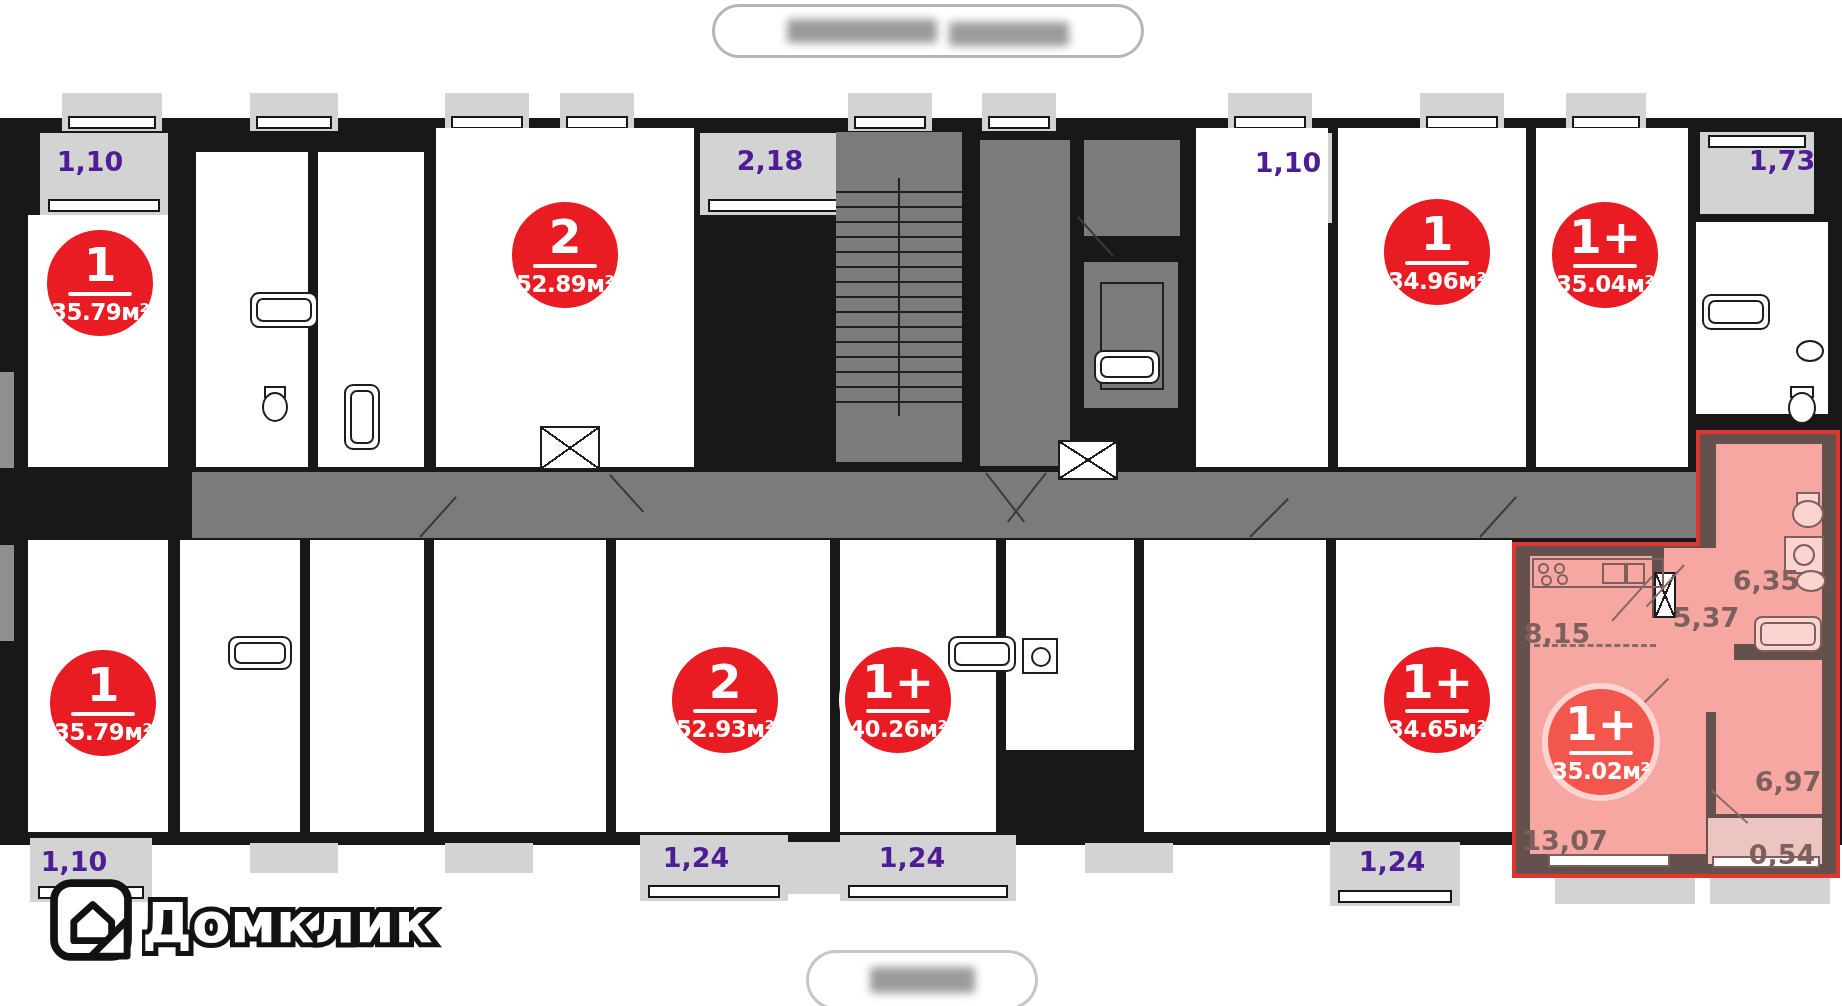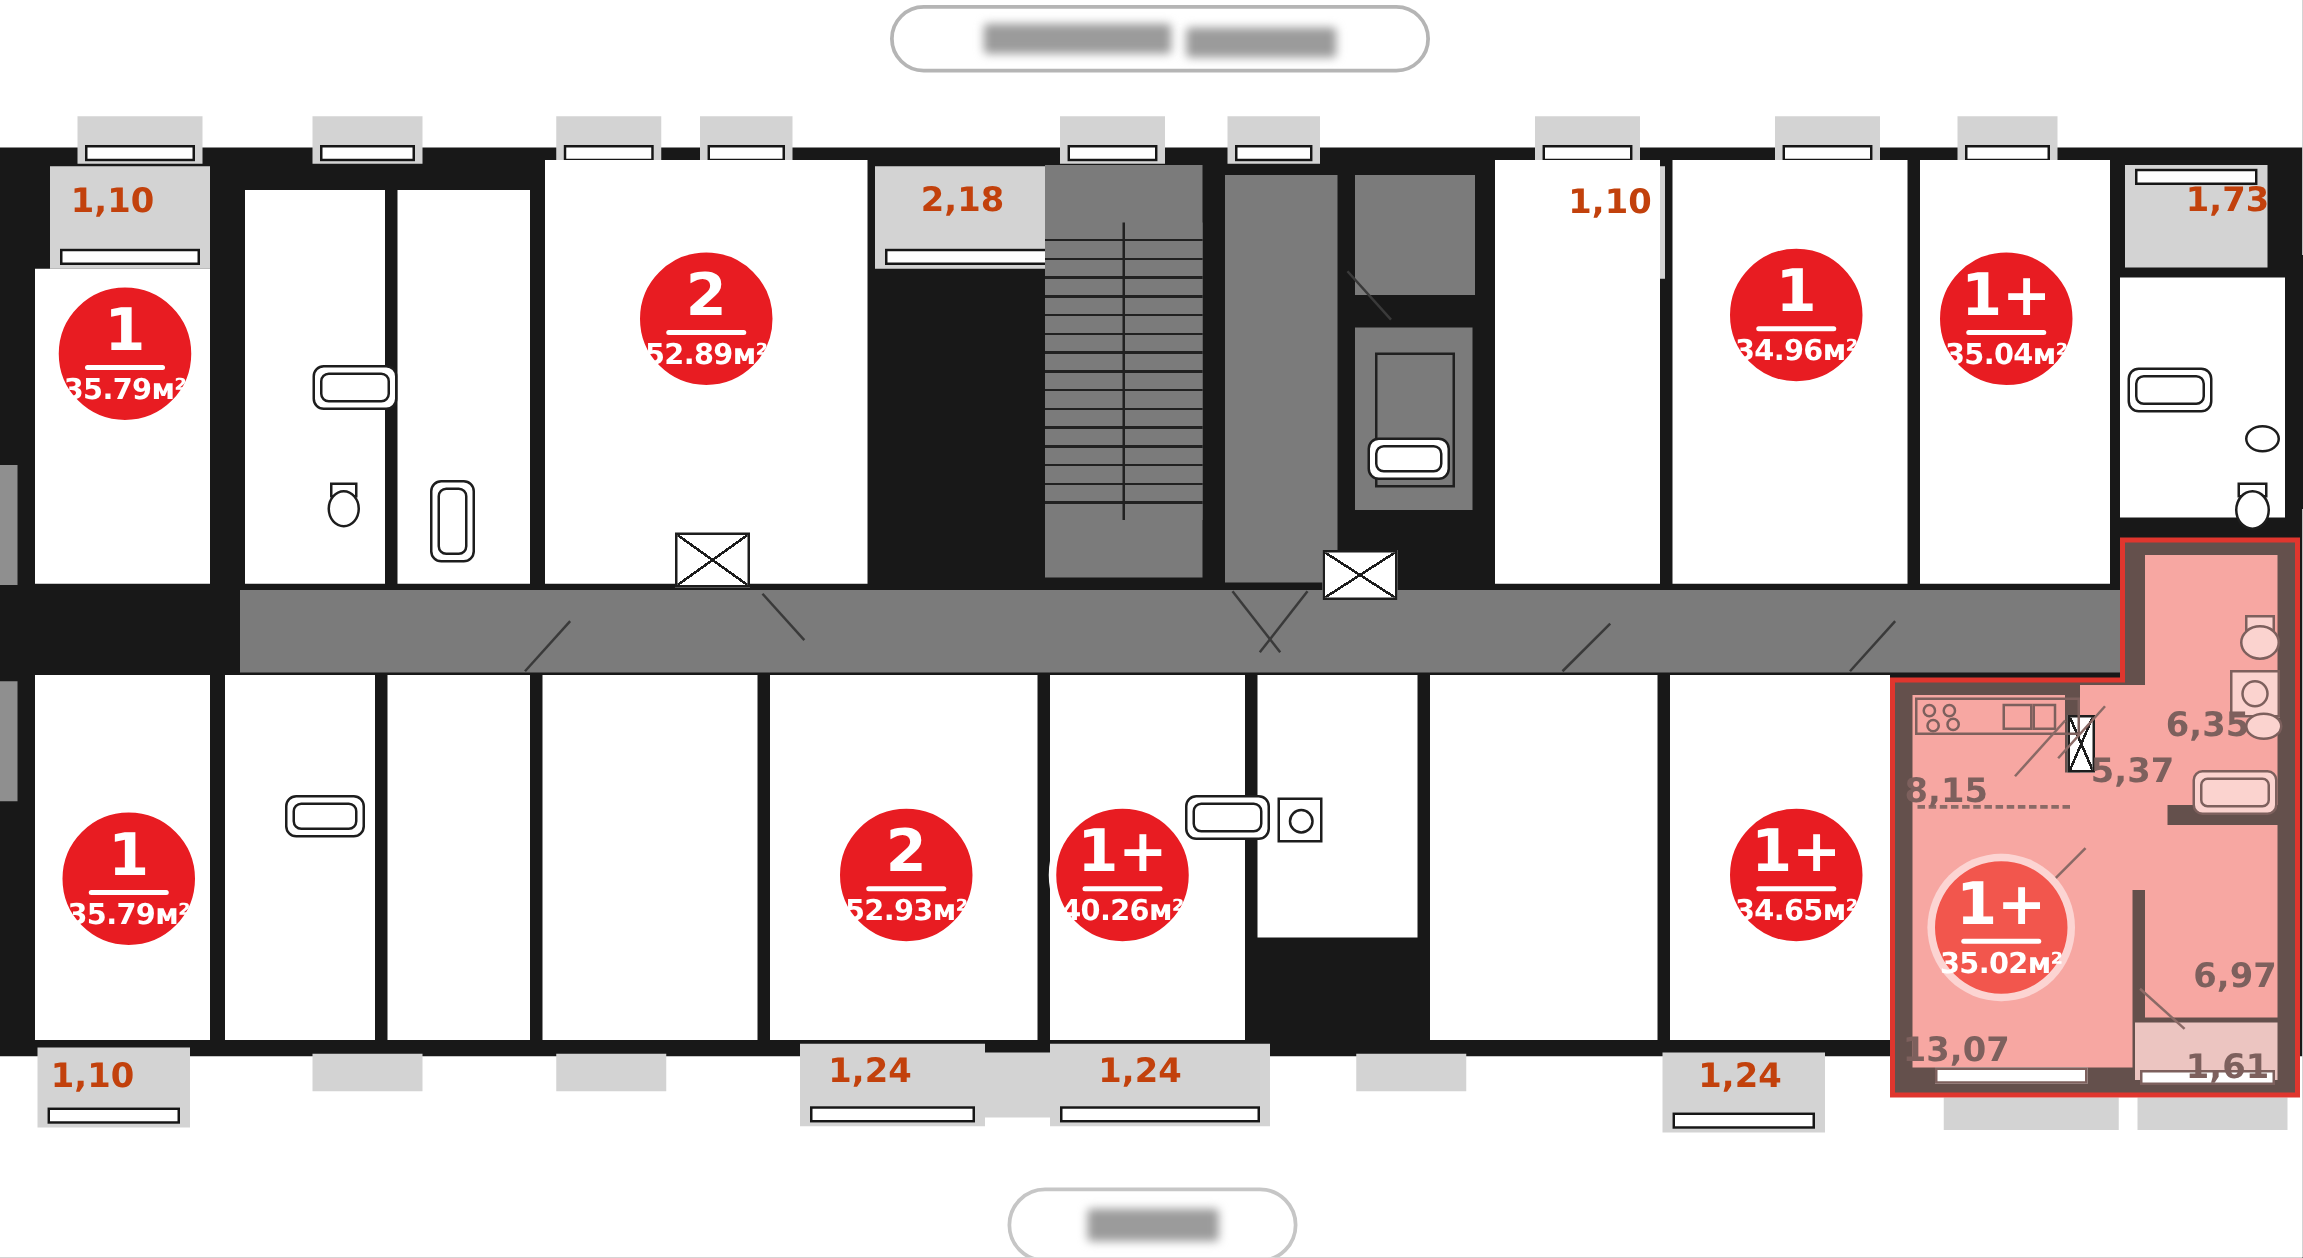--- a/index.html
+++ b/index.html
@@ -19,21 +19,21 @@
   .xbox{position:absolute;background:#fff;border:2px solid #1d1d1d;
         background-image:linear-gradient(to bottom right,transparent calc(50% - 1px),#1d1d1d calc(50% - 1px),#1d1d1d calc(50% + 1px),transparent calc(50% + 1px)),
                          linear-gradient(to bottom left,transparent calc(50% - 1px),#1d1d1d calc(50% - 1px),#1d1d1d calc(50% + 1px),transparent calc(50% + 1px));}
   .tub{position:absolute;background:#fff;border:2px solid #1d1d1d;border-radius:9px;}
   .tub::after{content:"";position:absolute;inset:4px;border:2px solid #1d1d1d;border-radius:7px;}
   .sq{position:absolute;background:#fff;border:2px solid #1d1d1d;}
   .sq::after{content:"";position:absolute;left:50%;top:50%;width:16px;height:16px;margin:-9px 0 0 -9px;border:2px solid #1d1d1d;border-radius:50%;}
   .oval{position:absolute;background:#fff;border:2px solid #1d1d1d;border-radius:50%;}
   .tankrect{position:absolute;background:#fff;border:2px solid #1d1d1d;}
   
-  .lbl{position:absolute;transform:translate(-50%,-50%);font-weight:bold;font-size:27px;color:#c2410c;white-space:nowrap;z-index:35;}
+  .lbl{position:absolute;transform:translate(-50%,-50%);font-weight:bold;font-size:27px;color:#4c1d95;white-space:nowrap;z-index:35;}
   .dim{color:#7d605d;}
   
   .badge{position:absolute;transform:translate(-50%,-50%);width:118px;height:118px;border-radius:50%;
          background:#e81c22;border:6px solid #fff;box-sizing:border-box;display:flex;flex-direction:column;
          align-items:center;justify-content:center;color:#fff;z-index:40;cursor:pointer;}
   .badge .rooms{font-size:47px;font-weight:bold;line-height:1;margin-top:-2px;}
   .badge .line{width:64px;height:4px;background:#fff;border-radius:2px;margin:4px 0 5px;}
   .badge .area{font-size:23px;font-weight:bold;line-height:1;letter-spacing:-0.5px;}
   .badge.highlighted{background:#f2564d;border-color:rgba(255,255,255,0.75);}
   
@@ -228,21 +228,21 @@
       <span class="lbl" style="left: 1782px; top: 160px;">1,73</span>
       <span class="lbl" style="left: 74px; top: 861px;">1,10</span>
       <span class="lbl" style="left: 696px; top: 857px;">1,24</span>
       <span class="lbl" style="left: 912px; top: 857px;">1,24</span>
       <span class="lbl" style="left: 1392px; top: 861px;">1,24</span>
       <span class="lbl dim" style="left: 1557px; top: 633px;">8,15</span>
       <span class="lbl dim" style="left: 1706px; top: 617px;">5,37</span>
       <span class="lbl dim" style="left: 1766px; top: 580px;">6,35</span>
       <span class="lbl dim" style="left: 1788px; top: 781px;">6,97</span>
       <span class="lbl dim" style="left: 1565px; top: 840px;">13,07</span>
-      <span class="lbl dim" style="left: 1782px; top: 854px;">1,61</span>
+      <span class="lbl dim" style="left: 1782px; top: 854px;">0,54</span>
     </div>
   <div id="badges-layer">
       <div class="badge" style="left: 100px; top: 283px;">
         <div class="rooms">1</div>
         <div class="line"></div>
         <div class="area">35.79м²</div>
       </div>
       <div class="badge" style="left: 565px; top: 255px;">
         <div class="rooms">2</div>
         <div class="line"></div>
@@ -278,18 +278,28 @@
         <div class="line"></div>
         <div class="area">34.65м²</div>
       </div>
       <div class="badge highlighted" style="left: 1601px; top: 742px;">
         <div class="rooms">1+</div>
         <div class="line"></div>
         <div class="area">35.02м²</div>
       </div>
     </div>
 
+  <div class="logo">
+    <svg width="86" height="86" viewBox="0 0 100 100">
+      <rect x="7" y="7" width="86" height="86" rx="20" fill="#fff" stroke="#121212" stroke-width="9"></rect>
+      <path d="M30 52 L52 32 L74 52 L74 74 L30 74 Z" fill="#fff" stroke="#121212" stroke-width="8" stroke-linejoin="round"></path>
+      <path d="M50 92 L92 50 L92 92 Z" fill="#fff" stroke="#121212" stroke-width="8" stroke-linejoin="round"></path>
+    </svg>
+    <svg width="300" height="88" viewBox="0 0 300 88">
+      <text x="0" y="66" font-family="DejaVu Sans, sans-serif" font-size="56" font-weight="bold" fill="#ffffff" stroke="#121212" stroke-width="10" paint-order="stroke fill">Домклик</text>
+    </svg>
+  </div>
 
   <div class="pill pill-bottom" style="left:806px;top:950px;width:226px;height:54px;">
     <span class="blurblob" style="width:105px;height:26px;"></span>
   </div>
 
 </div>
 
 </body></html>

